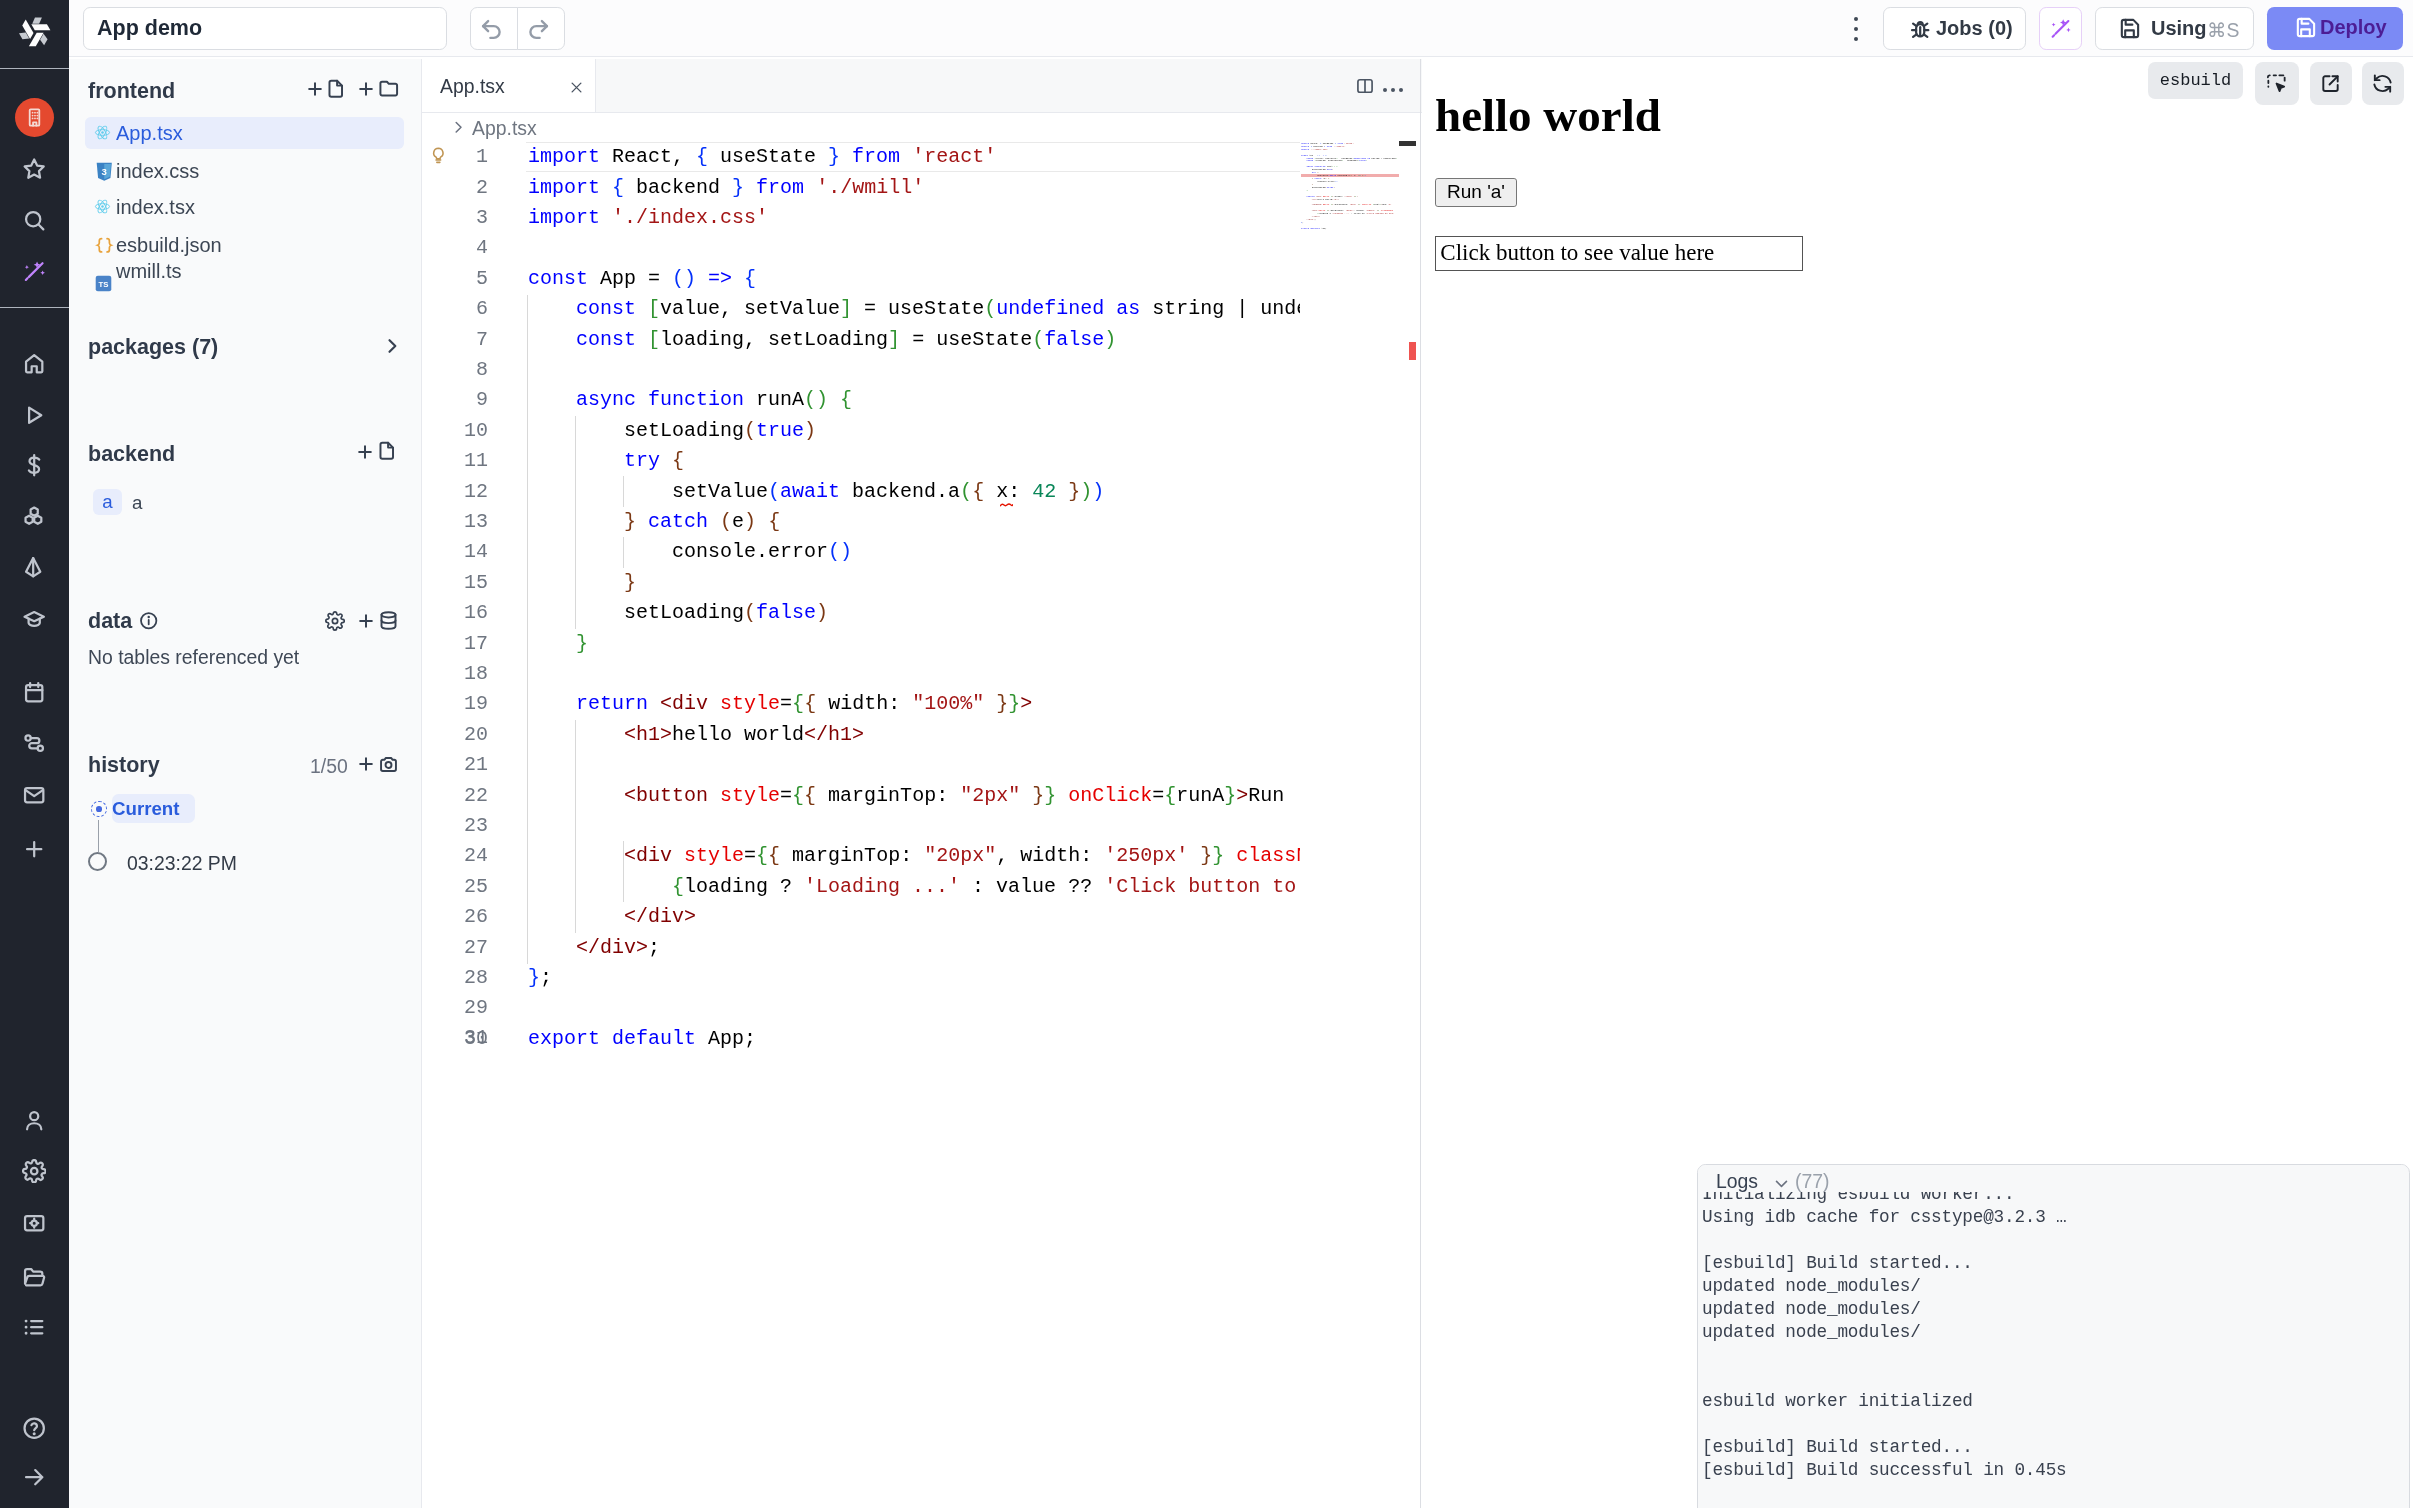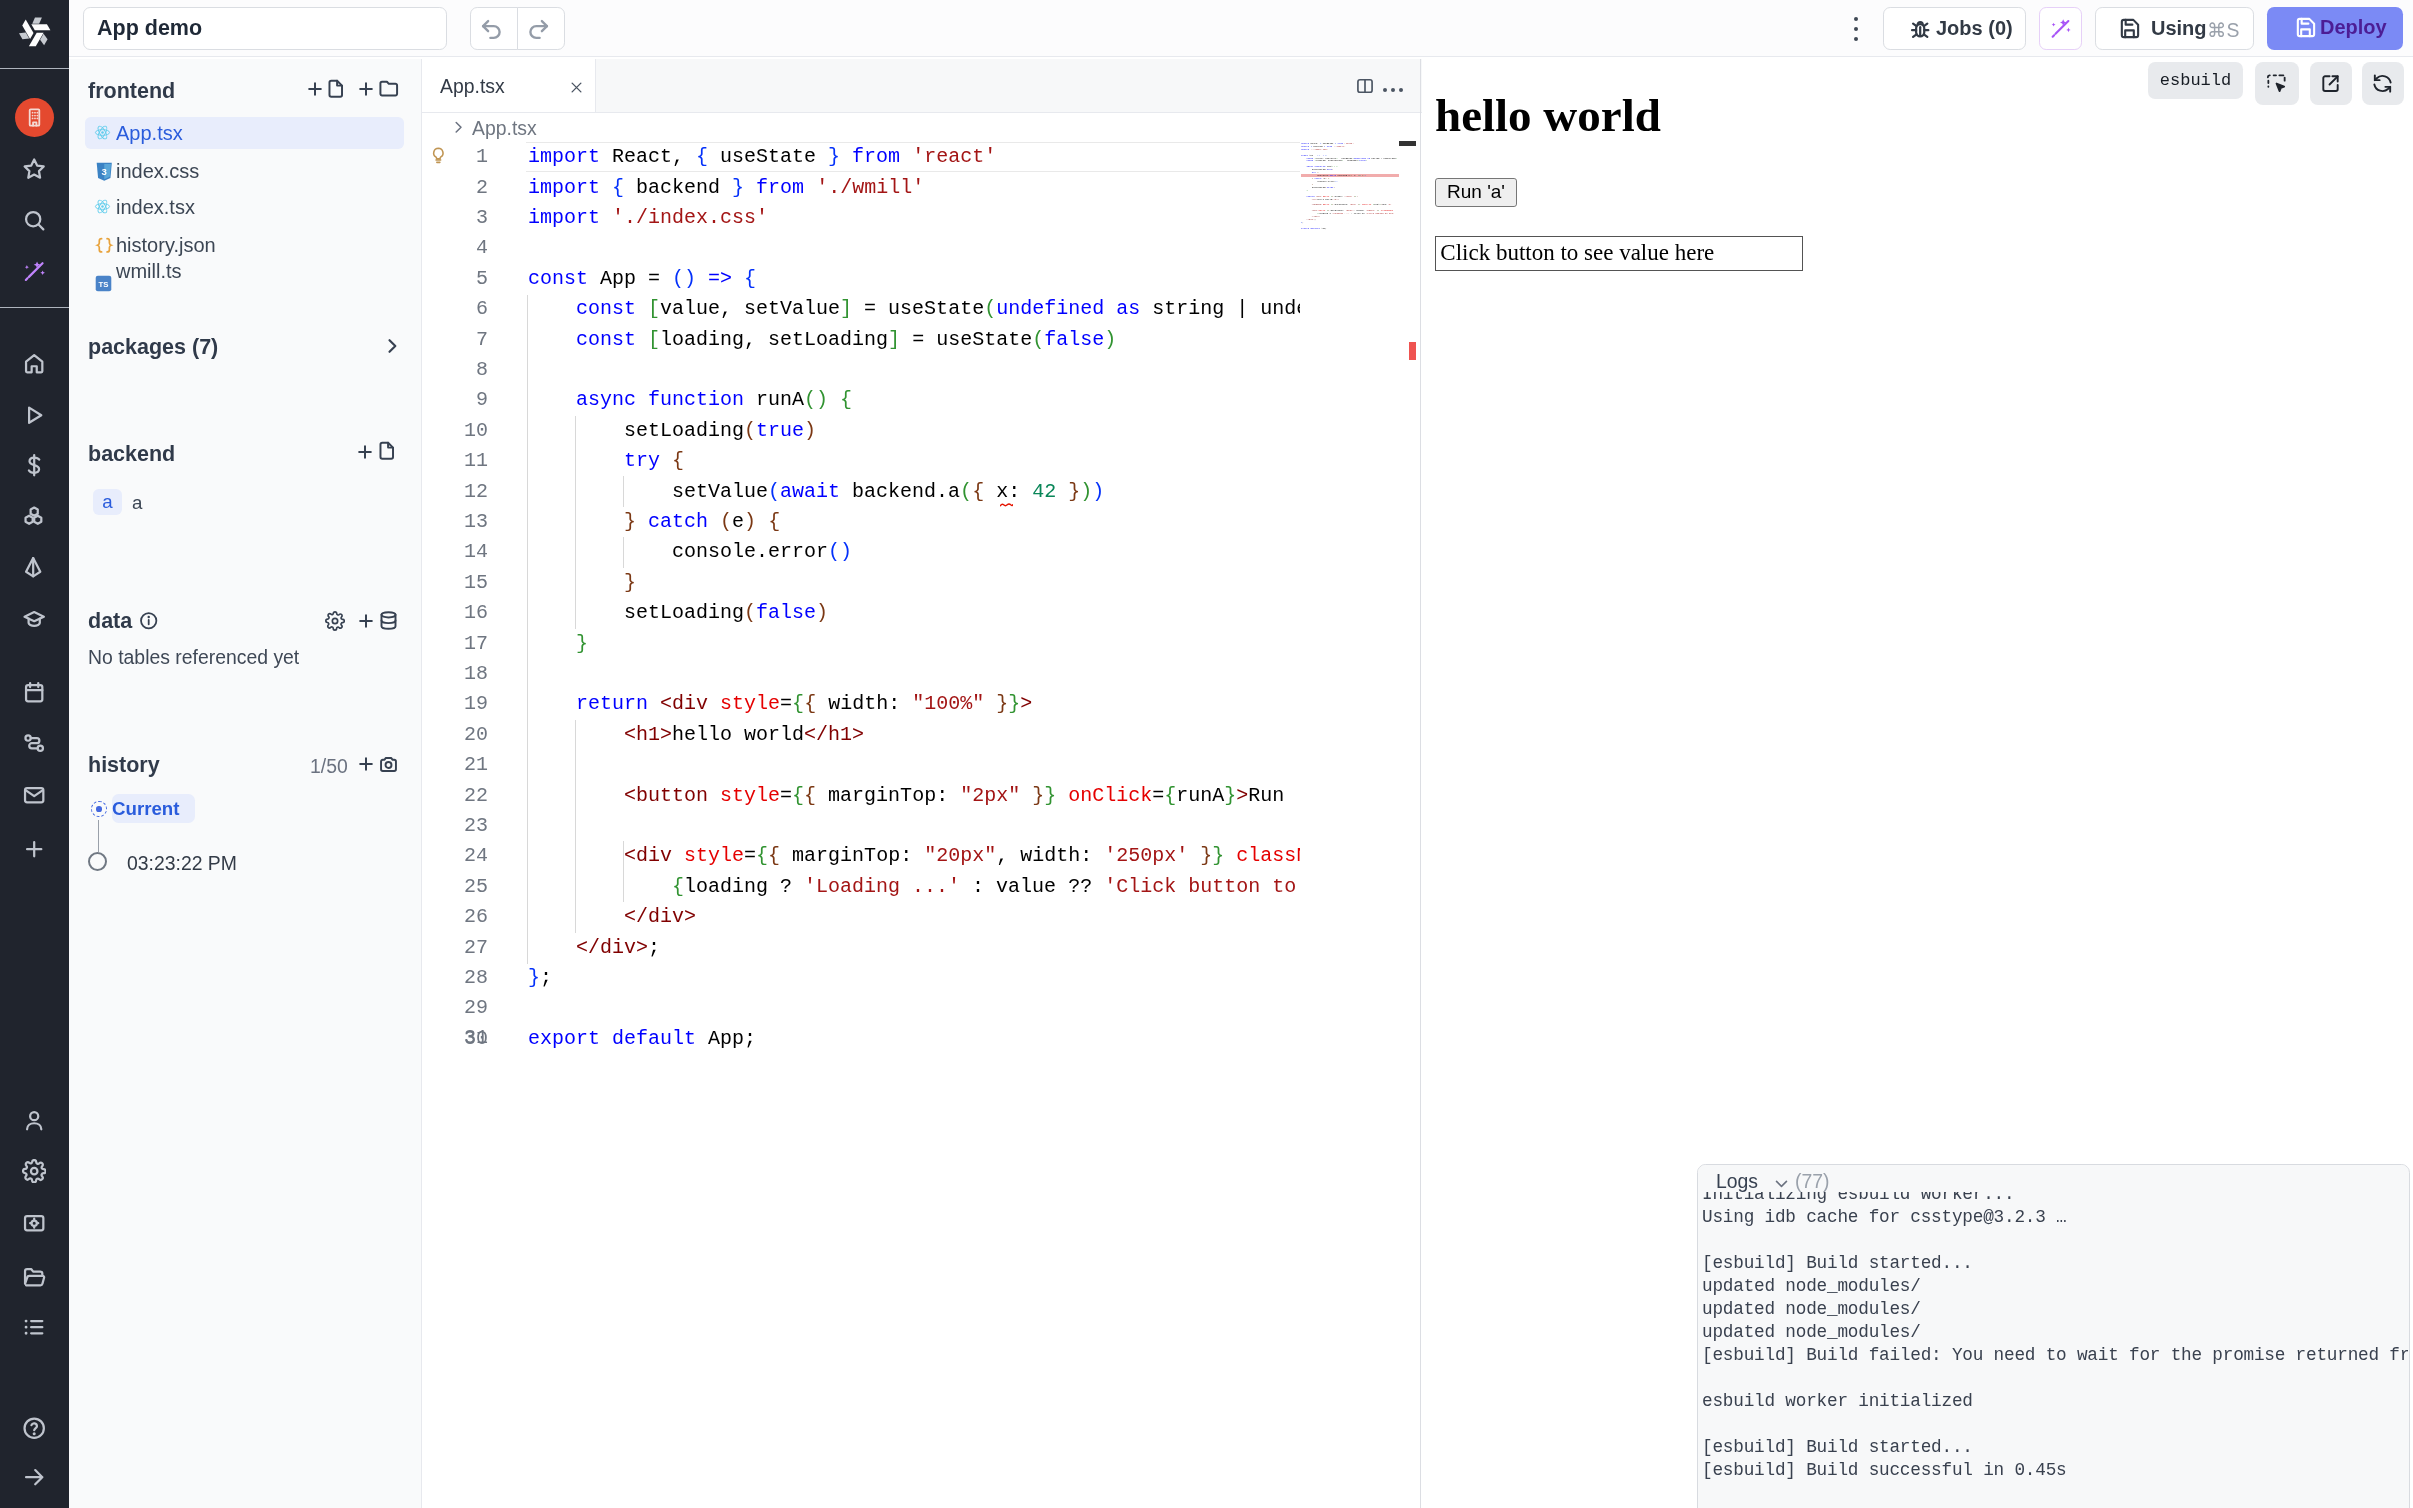--- a/index.html
+++ b/index.html
@@ -202,21 +202,21 @@
       <ellipse cx="12" cy="12" rx="10" ry="4"></ellipse>
       <ellipse cx="12" cy="12" rx="10" ry="4" transform="rotate(60 12 12)"></ellipse>
       <ellipse cx="12" cy="12" rx="10" ry="4" transform="rotate(120 12 12)"></ellipse>
       <circle cx="12" cy="12" r="1.8" fill="#61cdec" stroke="none"></circle>
     </svg></div>
 <div class="abs" style="left:116px;top:196px;font-size:20px;color:#3c4654">index.tsx</div>
 <div class="abs" style="left:95px;top:236px"><svg width="18.7" height="18.7" viewBox="0 0 24 24" fill="none" stroke="#e8a33d" stroke-width="2.2" stroke-linecap="round">
       <path d="M8.5 3.5c-2 0-3 1-3 3v2.6c0 1.2-.8 2.3-2.2 2.8 1.4.5 2.2 1.6 2.2 2.8v2.8c0 2 1 3 3 3"></path>
       <path d="M15.5 3.5c2 0 3 1 3 3v2.6c0 1.2.8 2.3 2.2 2.8-1.4.5-2.2 1.6-2.2 2.8v2.8c0 2-1 3-3 3"></path>
     </svg></div>
-<div class="abs" style="left:116px;top:234px;font-size:20px;color:#3c4654">history.json</div>
+<div class="abs" style="left:116px;top:234px;font-size:20px;color:#3c4654">esbuild.json</div>
 <div class="abs" style="left:95px;top:275px"><svg width="17" height="17" viewBox="0 0 24 24">
       <rect x="1" y="1" width="22" height="22" rx="3" fill="#4a83c8"></rect>
       <text x="12" y="17" font-size="11" font-weight="bold" fill="#fff" text-anchor="middle" font-family="Liberation Sans">TS</text>
     </svg></div>
 <div class="abs" style="left:116px;top:260px;font-size:20px;color:#3c4654">wmill.ts</div>
 <div class="abs hdr" style="left:88px;top:335px">packages (7)</div>
 <svg style="position:absolute;left:382px;top:336px" width="20" height="20" viewBox="0 0 24 24" fill="none" stroke="#374151" stroke-width="2.6" stroke-linecap="round" stroke-linejoin="round">
     <path d="M9 5l7 7-7 7"></path>
   </svg>
 <div class="abs hdr" style="left:88px;top:442px">backend</div>
@@ -429,21 +429,20 @@
 
 <div class="abs" style="left:1697px;top:1164px;width:713px;height:374px;background:#f7f8f9;border:1.4px solid #d8dbe0;border-radius:8.6px;overflow:hidden">
   <div class="abs" style="left:0;top:0;width:710px;height:374px;overflow:hidden">
     <div class="abs" style="left:-1697px;top:-1164px;width:2413px;height:1508px">
       <div class="lgl" style="top:1182px">Initializing esbuild worker...</div>
 <div class="lgl" style="top:1205px">Using idb cache for csstype@3.2.3 …</div>
 <div class="lgl" style="top:1251px">[esbuild] Build started...</div>
 <div class="lgl" style="top:1274px">updated node_modules/</div>
 <div class="lgl" style="top:1297px">updated node_modules/</div>
 <div class="lgl" style="top:1320px">updated node_modules/</div>
-<div class="lgl" style="top:1343px">[esbuild] Build failed: You need to wait for the promise returned fr</div>
 <div class="lgl" style="top:1389px">esbuild worker initialized</div>
 <div class="lgl" style="top:1435px">[esbuild] Build started...</div>
 <div class="lgl" style="top:1458px">[esbuild] Build successful in 0.45s</div>
     </div>
   </div>
   <div class="abs" style="left:0;top:0;width:710px;height:26.6px;background:#f7f8f9"></div>
   <div class="abs" style="left:18px;top:5px;font-size:19.4px;color:#374151">Logs</div>
   <svg style="position:absolute;left:75px;top:10px" width="17" height="17" viewBox="0 0 24 24" fill="none" stroke="#6b7280" stroke-width="2.2" stroke-linecap="round" stroke-linejoin="round">
       <path d="M5 9l7 7 7-7"></path>
     </svg>

